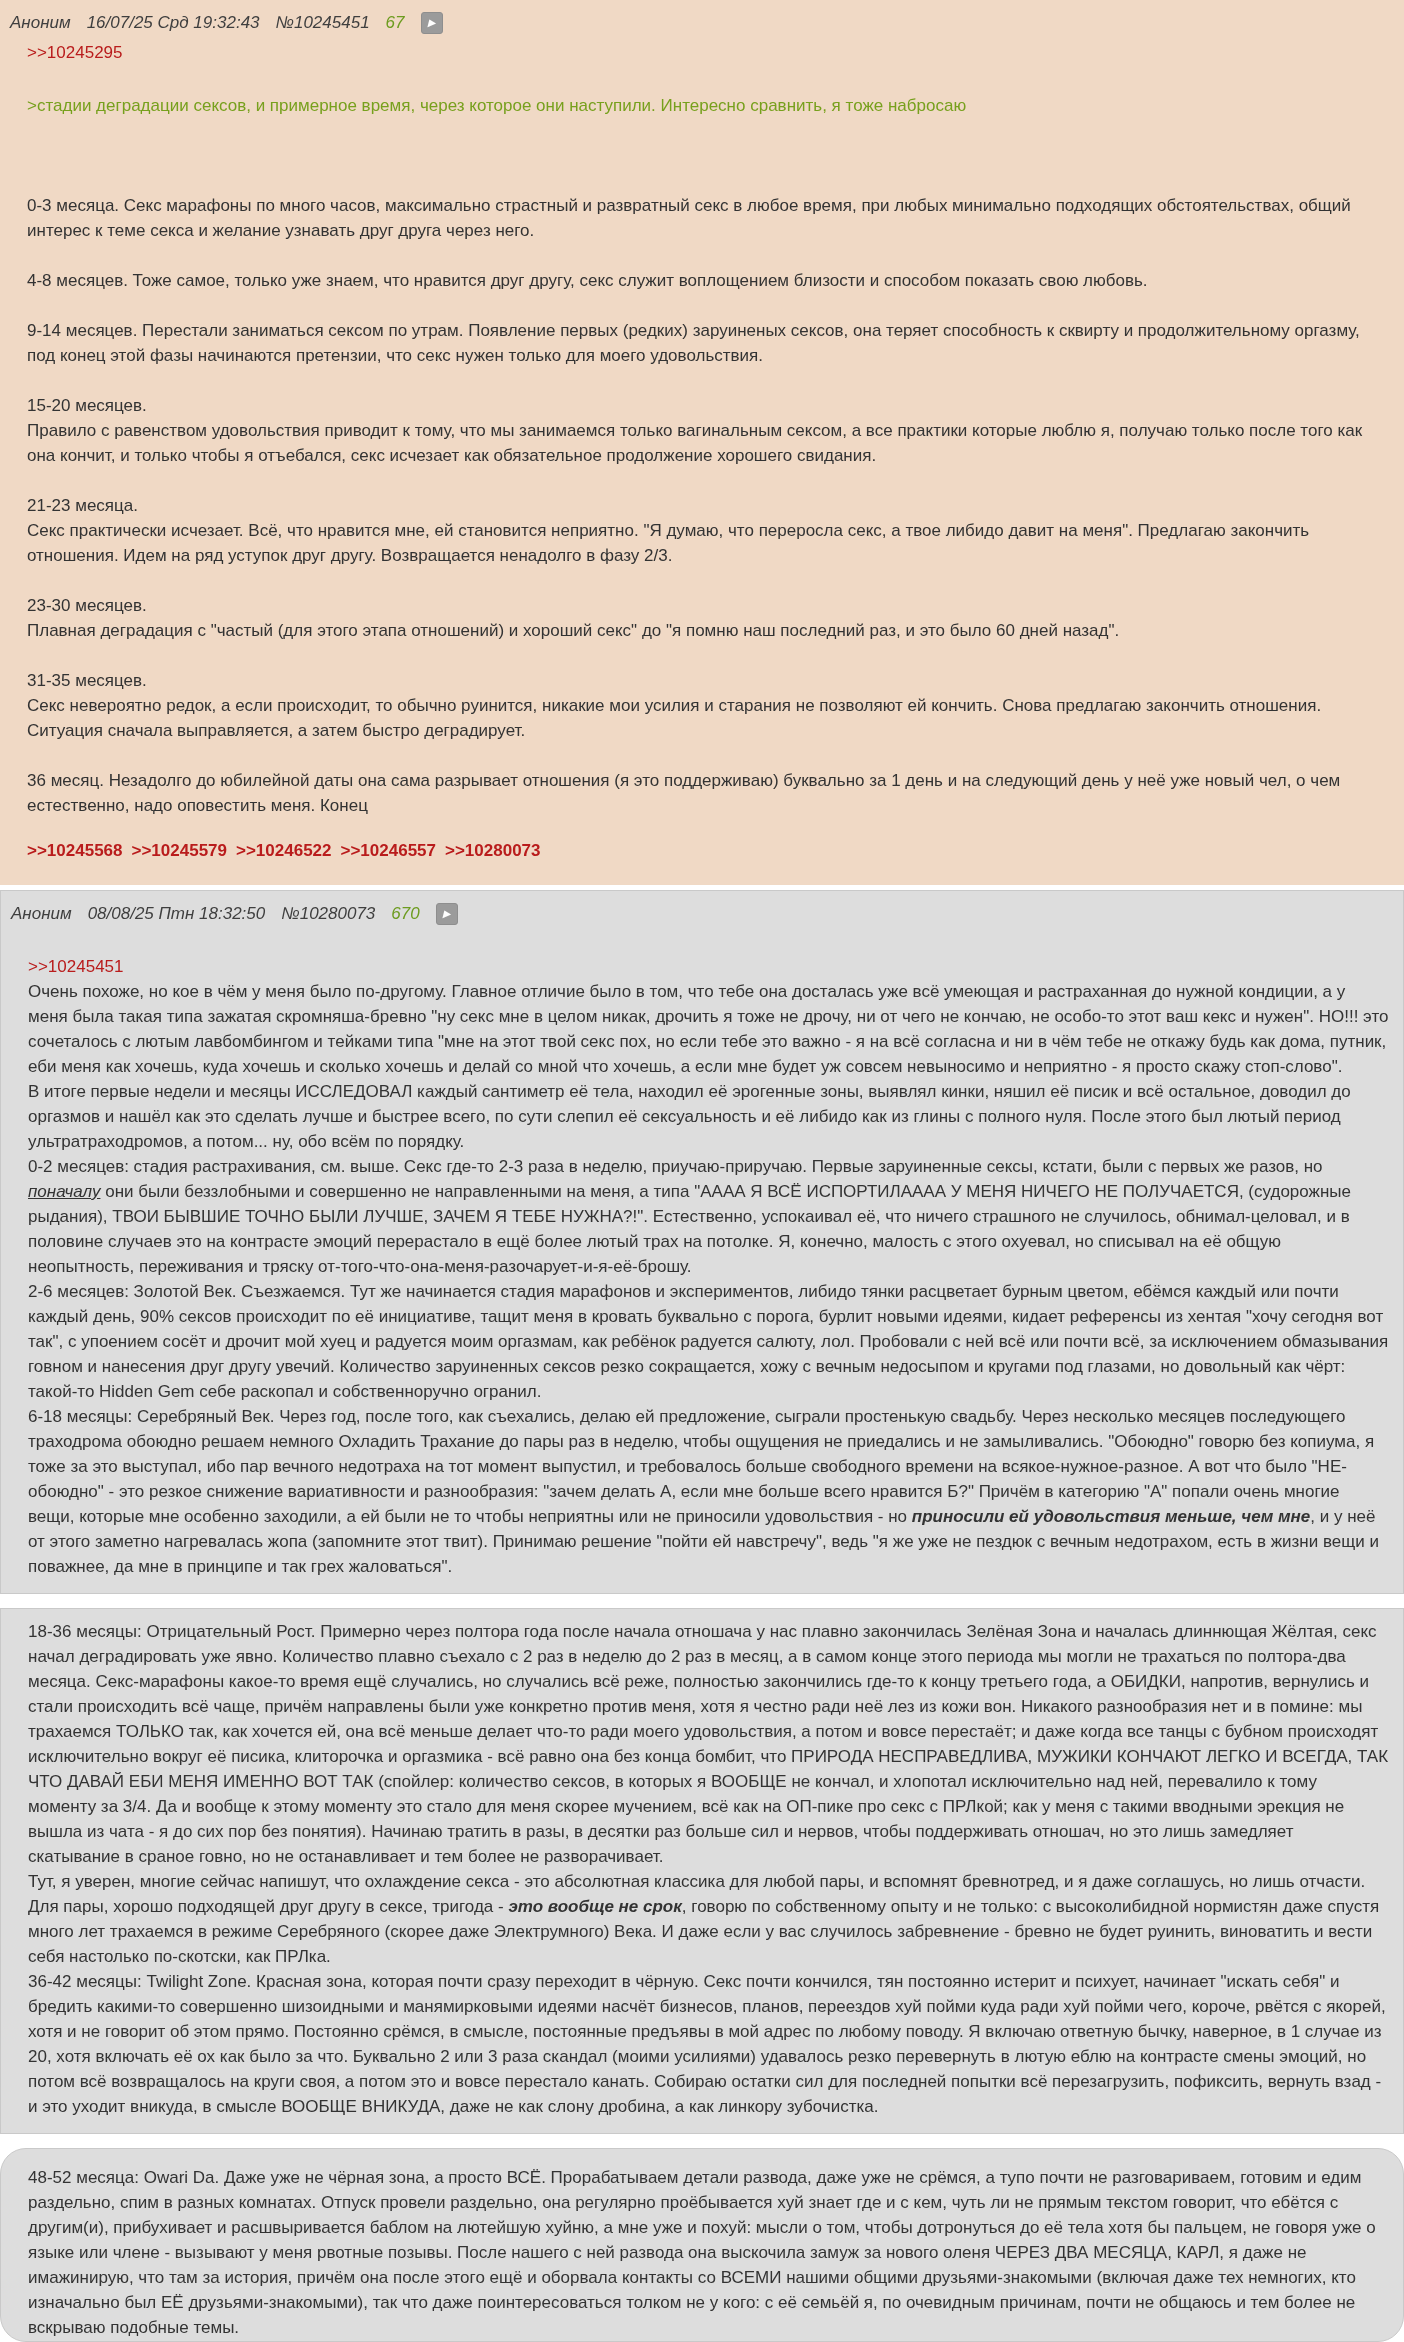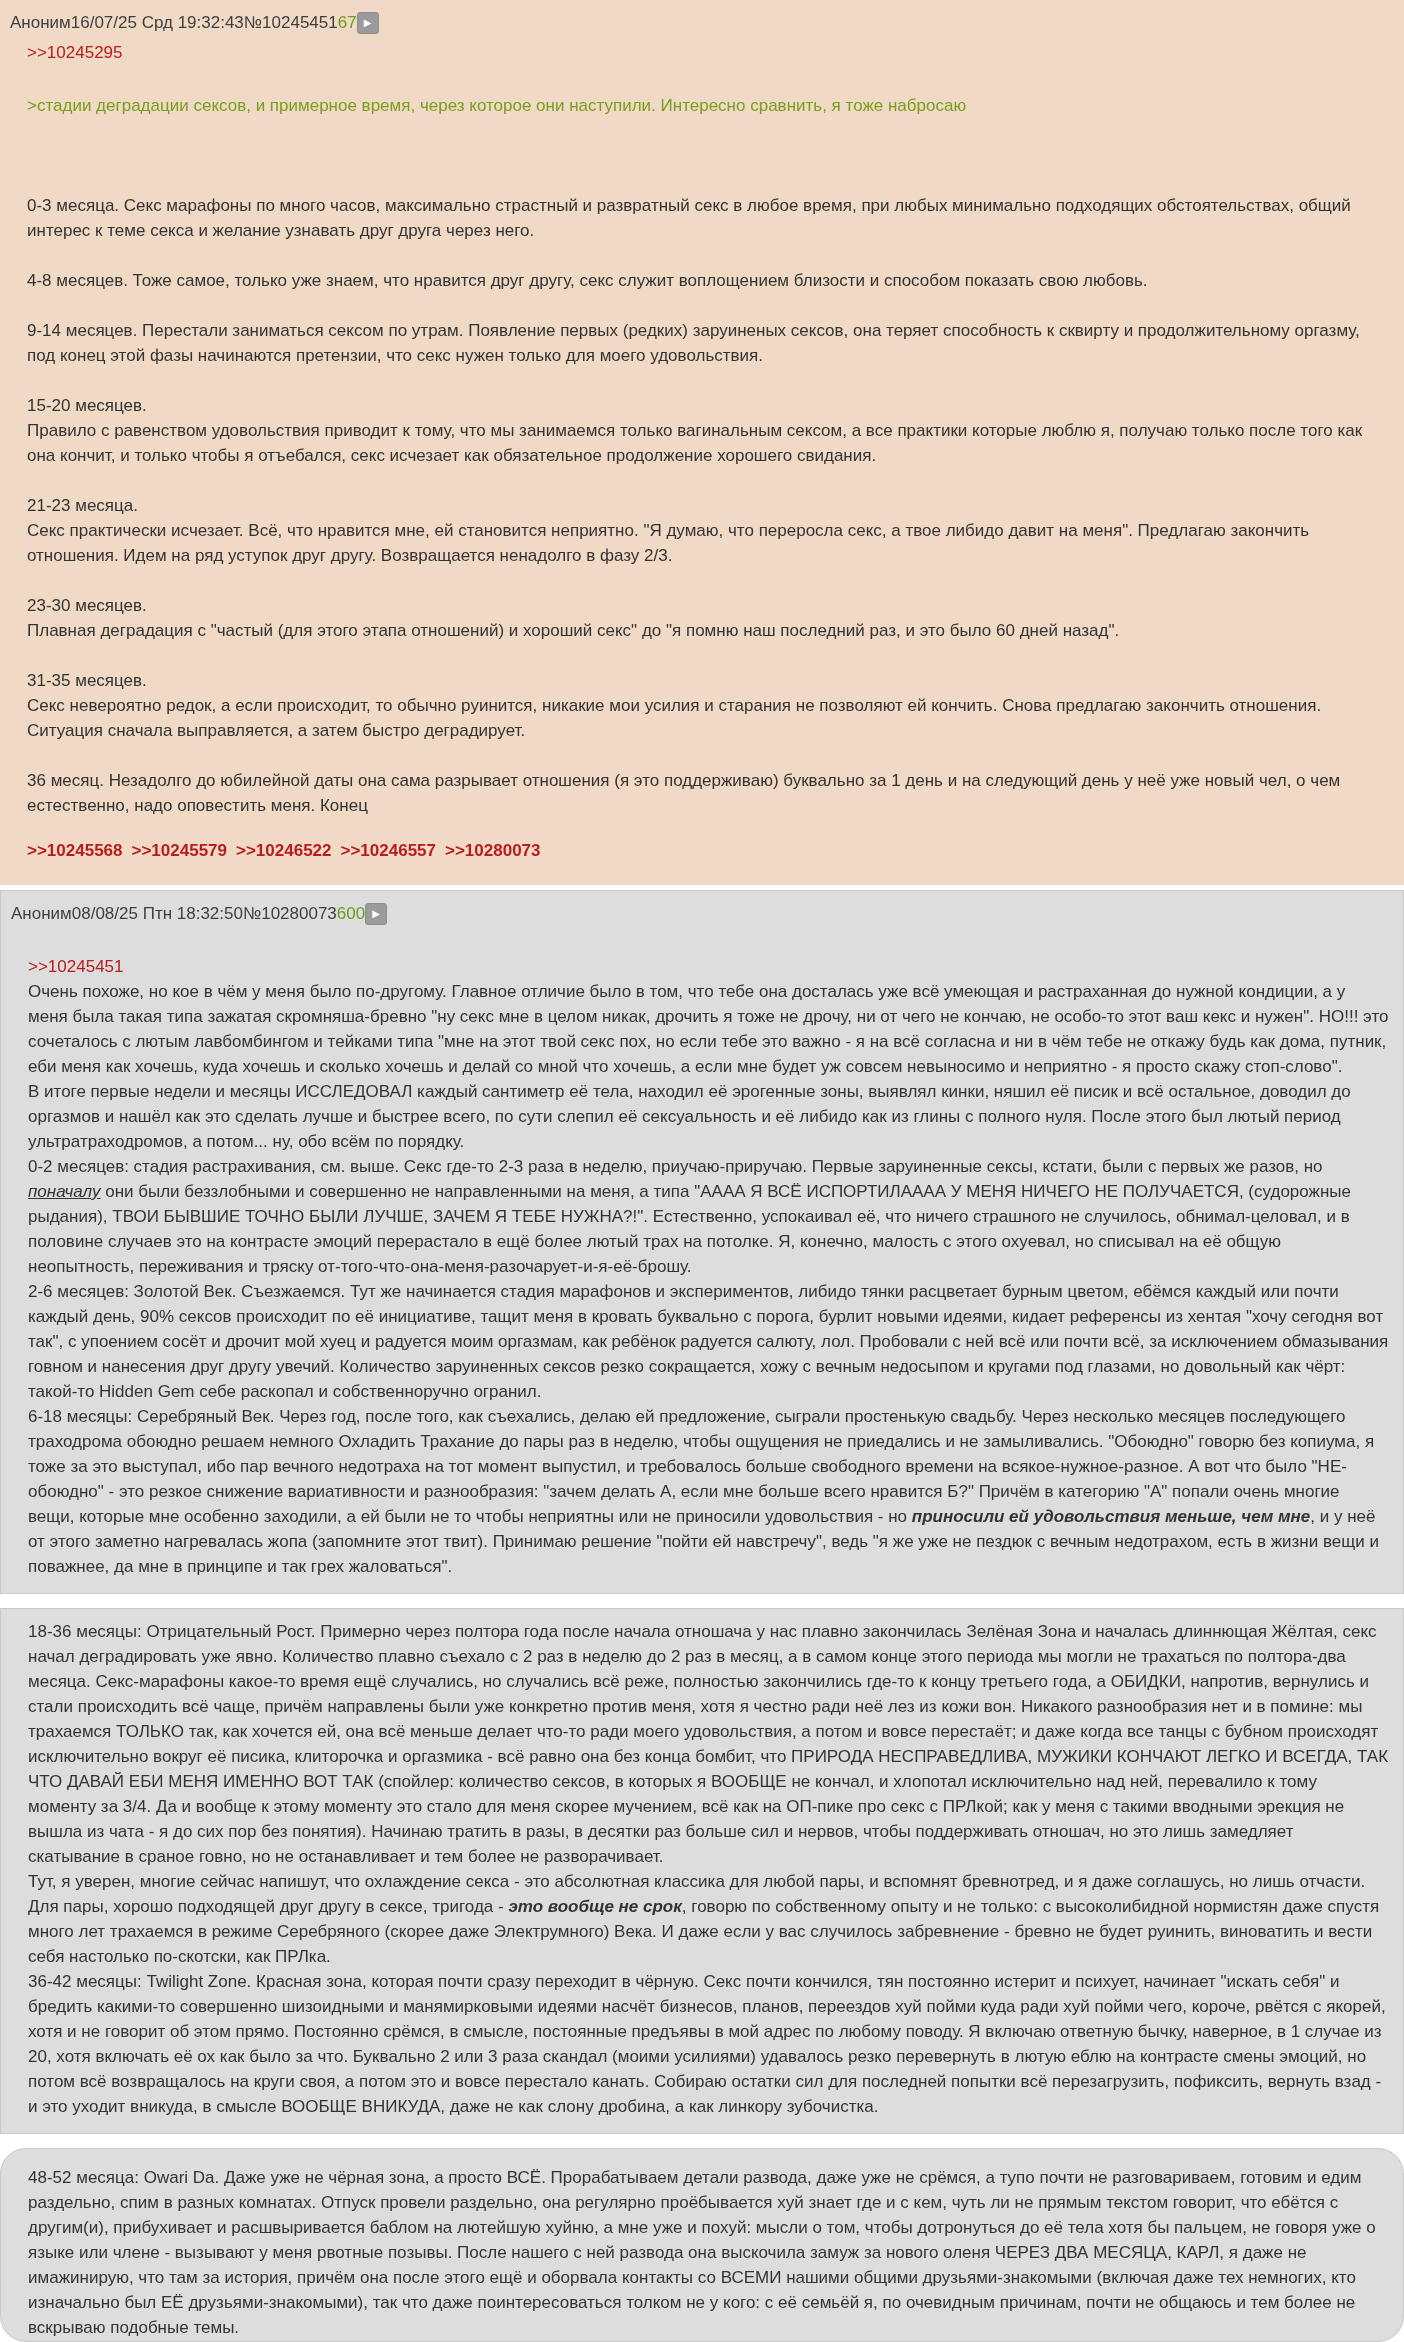--- a/index.html
+++ b/index.html
@@ -27,22 +27,23 @@
     border: 1px solid #c9c9c9;
     padding: 10px 14px 14px 10px;
     flex: 0 0 auto;
   }
   .seg-a { margin-top: 5px; }
   .seg-b, .seg-c { margin-top: 14px; }
   .seg-c { flex: 1 1 auto; overflow: hidden; padding-top: 16px; border-radius: 26px; }
   .post-header {
     display: flex;
     align-items: center;
-    gap: 0;
+    gap: 16px;
     color: #3f3f3f;
+    font-style: italic;
   }
   .poster-name { color: #3f3f3f; }
   .post-date { color: #3f3f3f; }
   .post-num { color: #3f3f3f; text-decoration: none; cursor: pointer; }
   .ordinal { color: #6d9c20; }
   .expand-btn {
     width: 20px; height: 20px;
     background: #9b9b9b;
     border: 1px solid #8e8e8e;
     border-radius: 3px;
@@ -122,21 +123,21 @@
         <a class="reply-link">&gt;&gt;10280073</a>
       </div>
     </div>
   </div>
 
   <div class="post seg seg-a">
     <div class="post-header">
       <span class="poster-name">Аноним</span>
       <span class="post-date">08/08/25 Птн 18:32:50</span>
       <a class="post-num">№10280073</a>
-      <span class="ordinal">600</span>
+      <span class="ordinal">670</span>
       <span class="expand-btn">
           <span>▶</span>
         </span>
     </div>
     <div class="message msg-a">
       <p class="reply-line"><a class="reply-link">&gt;&gt;10245451</a></p>
       <p class="pre">Очень похоже, но кое в чём у меня было по-другому. Главное отличие было в том, что тебе она досталась уже всё умеющая и растраханная до нужной кондиции, а у меня была такая типа зажатая скромняша-бревно "ну секс мне в целом никак, дрочить я тоже не дрочу, ни от чего не кончаю, не особо-то этот ваш кекс и нужен". НО!!! это сочеталось с лютым лавбомбингом и тейками типа "мне на этот твой секс пох, но если тебе это важно - я на всё согласна и ни в чём тебе не откажу будь как дома, путник, еби меня как хочешь, куда хочешь и сколько хочешь и делай со мной что хочешь, а если мне будет уж совсем невыносимо и неприятно - я просто скажу стоп-слово".
 В итоге первые недели и месяцы ИССЛЕДОВАЛ каждый сантиметр её тела, находил её эрогенные зоны, выявлял кинки, няшил её писик и всё остальное, доводил до оргазмов и нашёл как это сделать лучше и быстрее всего, по сути слепил её сексуальность и её либидо как из глины с полного нуля. После этого был лютый период ультратраходромов, а потом... ну, обо всём по порядку.</p>
       <p class="pre gap"><span>0-2 месяцев: стадия растрахивания, см. выше. Секс где-то 2-3 раза в неделю, приучаю-приручаю. Первые заруиненные сексы, кстати, были с первых же разов, но </span><span class="it">поначалу</span><span> они были беззлобными и совершенно не направленными на меня, а типа "АААА Я ВСЁ ИСПОРТИЛАААА У МЕНЯ НИЧЕГО НЕ ПОЛУЧАЕТСЯ, (судорожные рыдания), ТВОИ БЫВШИЕ ТОЧНО БЫЛИ ЛУЧШЕ, ЗАЧЕМ Я ТЕБЕ НУЖНА?!". Естественно, успокаивал её, что ничего страшного не случилось, обнимал-целовал, и в половине случаев это на контрасте эмоций перерастало в ещё более лютый трах на потолке. Я, конечно, малость с этого охуевал, но списывал на её общую неопытность, переживания и тряску от-того-что-она-меня-разочарует-и-я-её-брошу.</span></p>
       <p class="pre gap">2-6 месяцев: Золотой Век. Съезжаемся. Тут же начинается стадия марафонов и экспериментов, либидо тянки расцветает бурным цветом, ебёмся каждый или почти каждый день, 90% сексов происходит по её инициативе, тащит меня в кровать буквально с порога, бурлит новыми идеями, кидает референсы из хентая "хочу сегодня вот так", с упоением сосёт и дрочит мой хуец и радуется моим оргазмам, как ребёнок радуется салюту, лол. Пробовали с ней всё или почти всё, за исключением обмазывания говном и нанесения друг другу увечий. Количество заруиненных сексов резко сокращается, хожу с вечным недосыпом и кругами под глазами, но довольный как чёрт: такой-то Hidden Gem себе раскопал и собственноручно огранил.</p>

